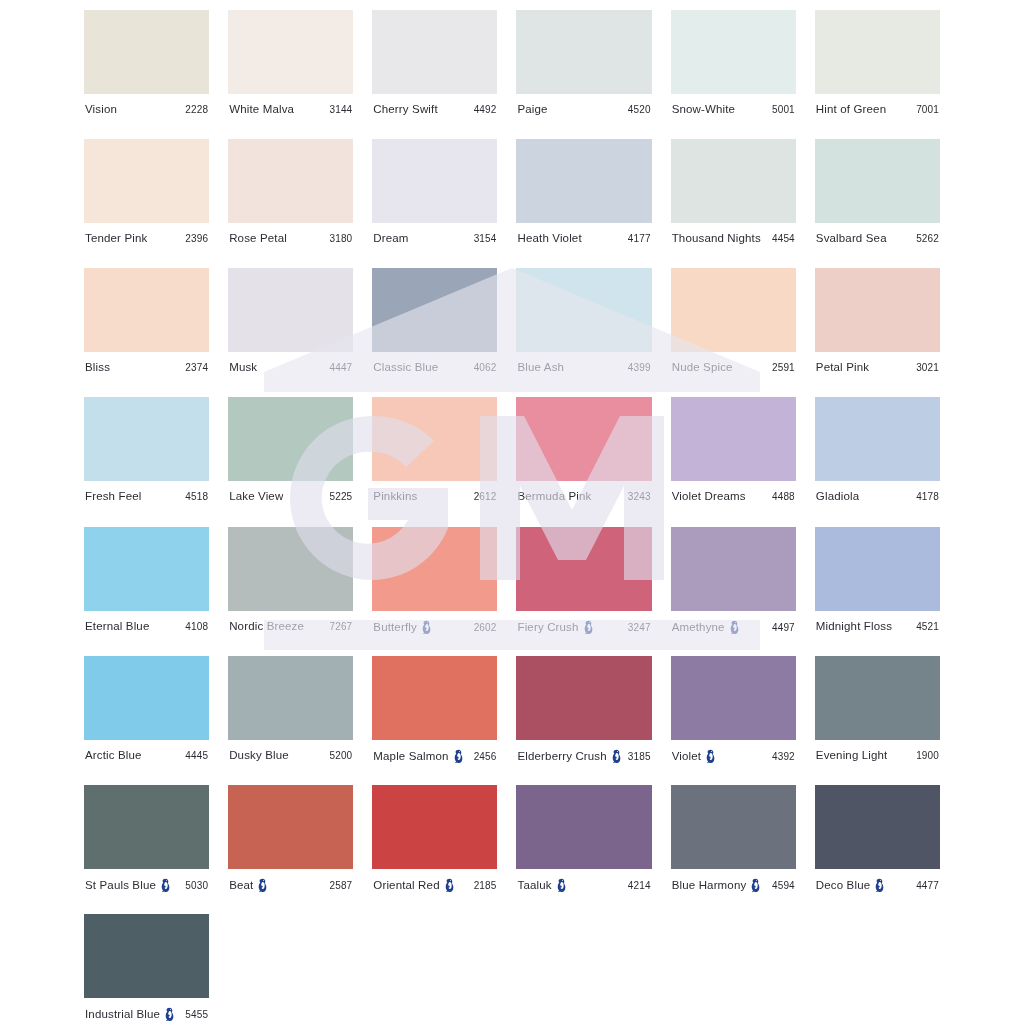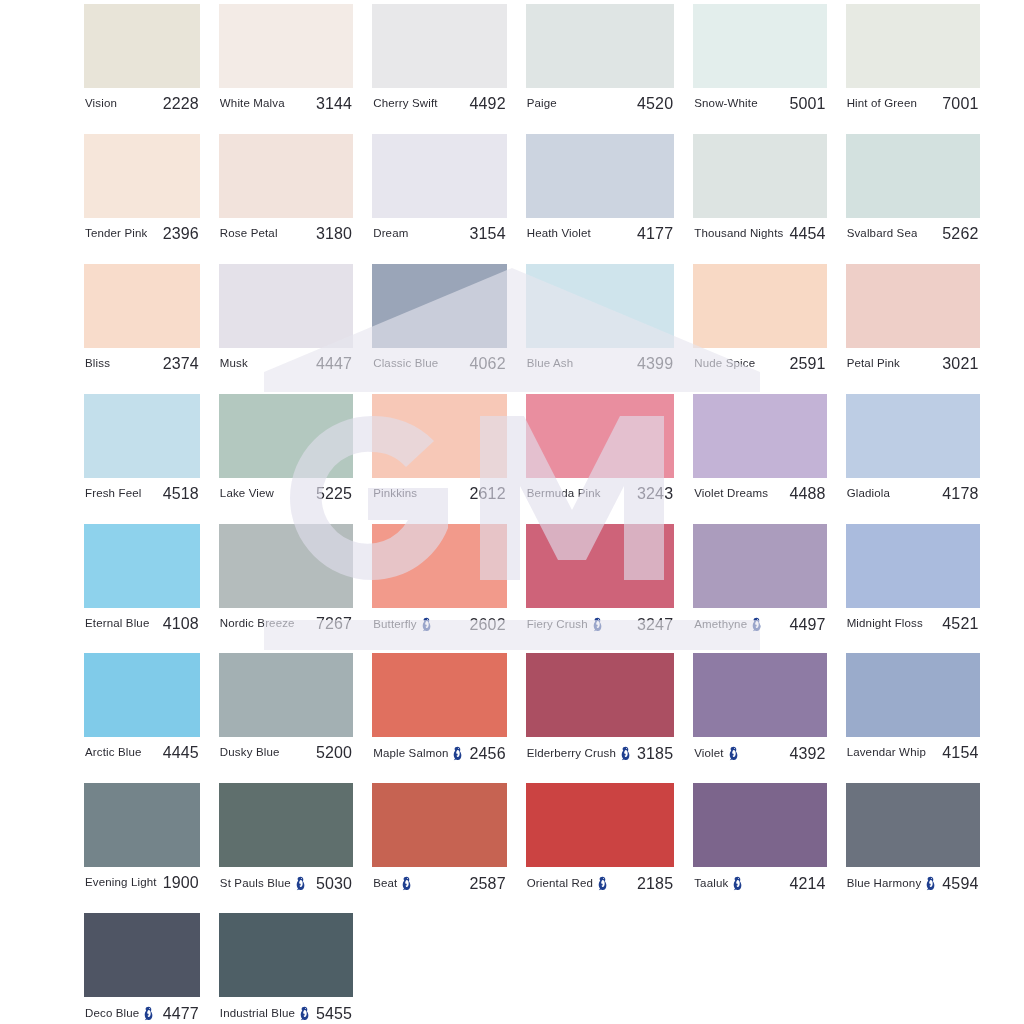--- a/index.html
+++ b/index.html
@@ -27,21 +27,21 @@
     z-index: 5;
   }
   #watermark-layer svg { display: block; }
 
   
   #swatch-grid {
     position: absolute;
     left: 0; top: 0;
     width: 1024px;
     height: 1024px;
-    padding: 4px 84px 0 84px;
+    padding: 10px 84px 0 84px;
     display: grid;
     grid-template-columns: repeat(6, 1fr);
     grid-template-rows: repeat(8, 1fr);
     column-gap: 18px;
     row-gap: 0px;
     z-index: 1;
     gap: 19px;
   }
 
   .swatch-cell {
@@ -75,21 +75,21 @@
   }
 
   .swatch-name {
     font-size: 11.5px;
     color: #2b2b33;
     letter-spacing: 0.15px;
     line-height: 13px;
   }
 
   .swatch-code {
-    font-size: 16px;
+    font-size: 10px;
     color: #2b2b33;
     letter-spacing: 0.15px;
     line-height: 13px;
     margin-left: 6px;
   }
 
   
   .penguin-icon {
     display: inline-block;
     width: 11px;
@@ -478,29 +478,20 @@
               <path d="M11.2 1.4c3.0 0 5.4 2.3 5.4 5.4 0 1.4-.4 2.6-1.1 3.6 2.0 2.1 3.2 5.1 3.2 8.6 0 5.1-2.6 9.0-7.0 9.0-1.4 0-2.6-.4-3.6-1.1l-4.4 1.7 2.4-3.6C4.4 23.2 3.4 20.6 3.4 17.6c0-3.3 1.1-6.2 3.0-8.3C5.6 8.3 5.2 7.0 5.2 5.6 5.2 3.0 7.8 1.4 11.2 1.4z" fill="#1f3f8f"></path>
               <path d="M11.6 8.0c2.1 0 3.8 2.6 3.8 6.6 0 4.1-1.7 7.6-3.8 7.6-1.2 0-2.2-1.2-2.8-3.0.9.4 1.8.1 2.3-.7.6-1.0.4-2.4-.5-3.1-.8-.6-1.8-.4-2.4.3.2-4.3 1.7-7.7 3.4-7.7z" fill="#ffffff"></path>
               <circle cx="13.2" cy="5.2" r="1.0" fill="#ffffff"></circle>
             </svg>
           </span>
         </div>
         <span class="swatch-code">4392</span>
       </div>
     </div>
     <div class="swatch-cell">
-      <div class="swatch-chip" style="background: rgb(154, 171, 203);"></div>
-      <div class="swatch-meta">
-        <div class="swatch-name-wrap">
-          <span class="swatch-name">Lavendar Whip</span>
-        </div>
-        <span class="swatch-code">4154</span>
-      </div>
-    </div>
-    <div class="swatch-cell">
       <div class="swatch-chip" style="background: rgb(116, 132, 138);"></div>
       <div class="swatch-meta">
         <div class="swatch-name-wrap">
           <span class="swatch-name">Evening Light</span>
         </div>
         <span class="swatch-code">1900</span>
       </div>
     </div>
     <div class="swatch-cell">
       <div class="swatch-chip" style="background: rgb(95, 111, 109);"></div>

